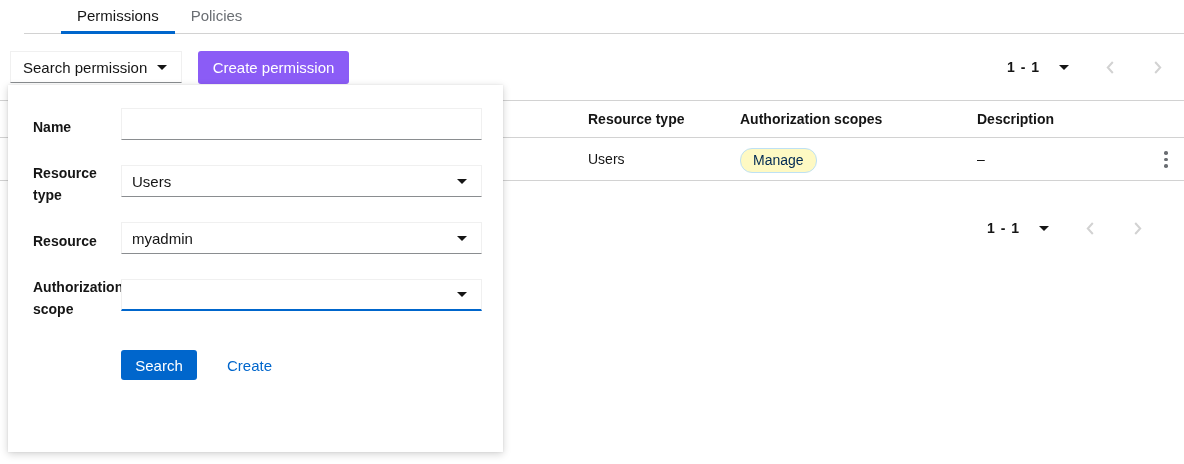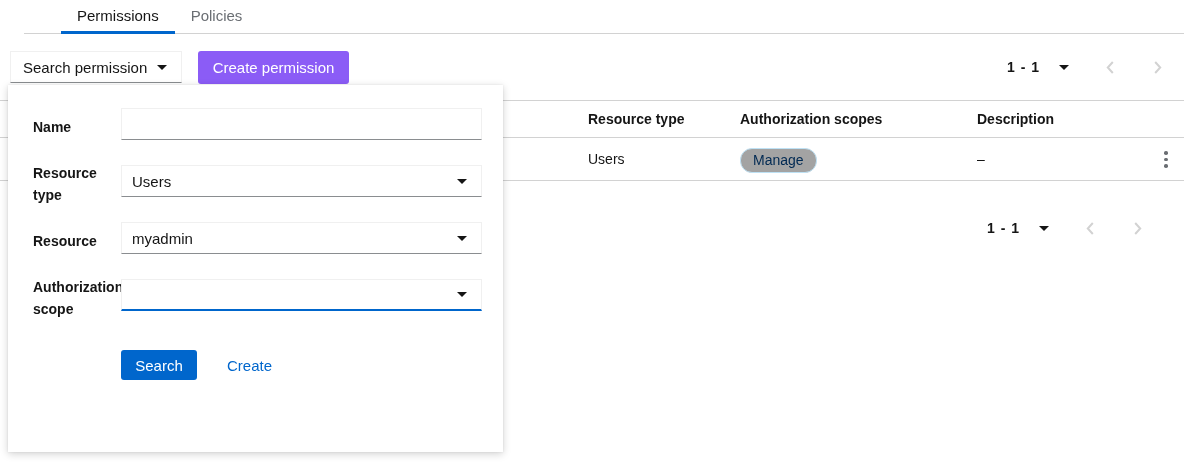--- a/index.html
+++ b/index.html
@@ -41,21 +41,21 @@
 
   
   .data-table { position:absolute; left:0; right:0; top:100px; z-index:1; }
   .thead { position:relative; height:38px; border-top:1px solid #d2d2d2;
            border-bottom:1px solid #d2d2d2; }
   .th { position:absolute; top:0; line-height:37px; font-size:14px; font-weight:700; color:#151515; }
   .trow { position:relative; height:43px; border-bottom:1px solid #d2d2d2; }
   .td { position:absolute; top:0; line-height:43px; font-size:14px; color:#151515; }
   .col-1 { left:588px; } .col-2 { left:740px; } .col-3 { left:977px; }
   .badge { display:inline-block; vertical-align:middle; padding:2px 12px;
-           background:#a3a3a3; border:1px solid #bee1f4; border-radius:12px;
+           background:#fef9c3; border:1px solid #bee1f4; border-radius:12px;
            color:#002952; font-size:14px; line-height:19px; }
   .kebab-btn { position:absolute; right:4px; top:0; height:43px; width:28px;
            background:none; border:none; display:flex; flex-direction:column;
            align-items:center; justify-content:center; gap:3px; cursor:pointer; }
   .kebab-btn i { width:3.5px; height:3.5px; border-radius:50%; background:#6a6e73; }
 
   
   .search-panel { position:absolute; left:8px; top:85px; width:495px; height:367px;
            background:#fff; z-index:10; padding:23px 21px 0 25px;
            box-shadow:0 2px 8px rgba(3,3,3,0.18), 0 0 2px rgba(3,3,3,0.08); }

